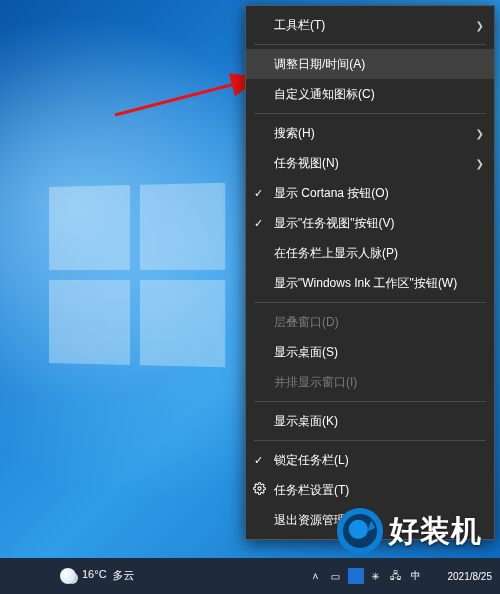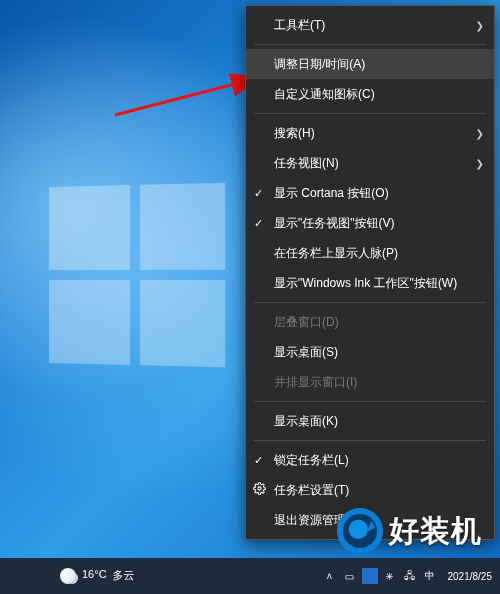--- a/index.html
+++ b/index.html
@@ -82,21 +82,21 @@
       display: flex;
       align-items: center;
       color: #fff;
       font-size: 11px;
     }
     .weather { display: flex; align-items: flex-start; gap: 6px; margin-left: 60px; }
     .weather-icon { width: 16px; height: 16px; border-radius: 50%; background: radial-gradient(circle at 35% 35%, #fff, #cde); box-shadow: 4px 2px 0 -2px #cde; }
     .tray { margin-left: auto; display: flex; align-items: center; gap: 4px; padding-right: 8px; }
     .tray-icon { width: 16px; height: 16px; display: flex; align-items: center; justify-content: center; font-size: 10px; }
     .tray-icon.sq { background: #1f6fd0; }
-    .clock { display: flex; flex-direction: column; align-items: flex-end; line-height: 1.1; font-size: 10px; margin-left: 6px; }
+    .clock { display: flex; flex-direction: column; align-items: flex-end; line-height: 1.1; font-size: 10px; margin-left: 20px; }
     .watermark {
       position: absolute;
       right: 18px; bottom: 40px;
       display: flex; align-items: center; gap: 6px;
       pointer-events: none;
     }
     .wm-logo {
       width: 46px; height: 46px; border-radius: 50%;
       border: 6px solid #0b7fd6;
       background: radial-gradient(circle at 45% 45%, #0f8fe6 0 9px, transparent 10px), #0a3a66;

